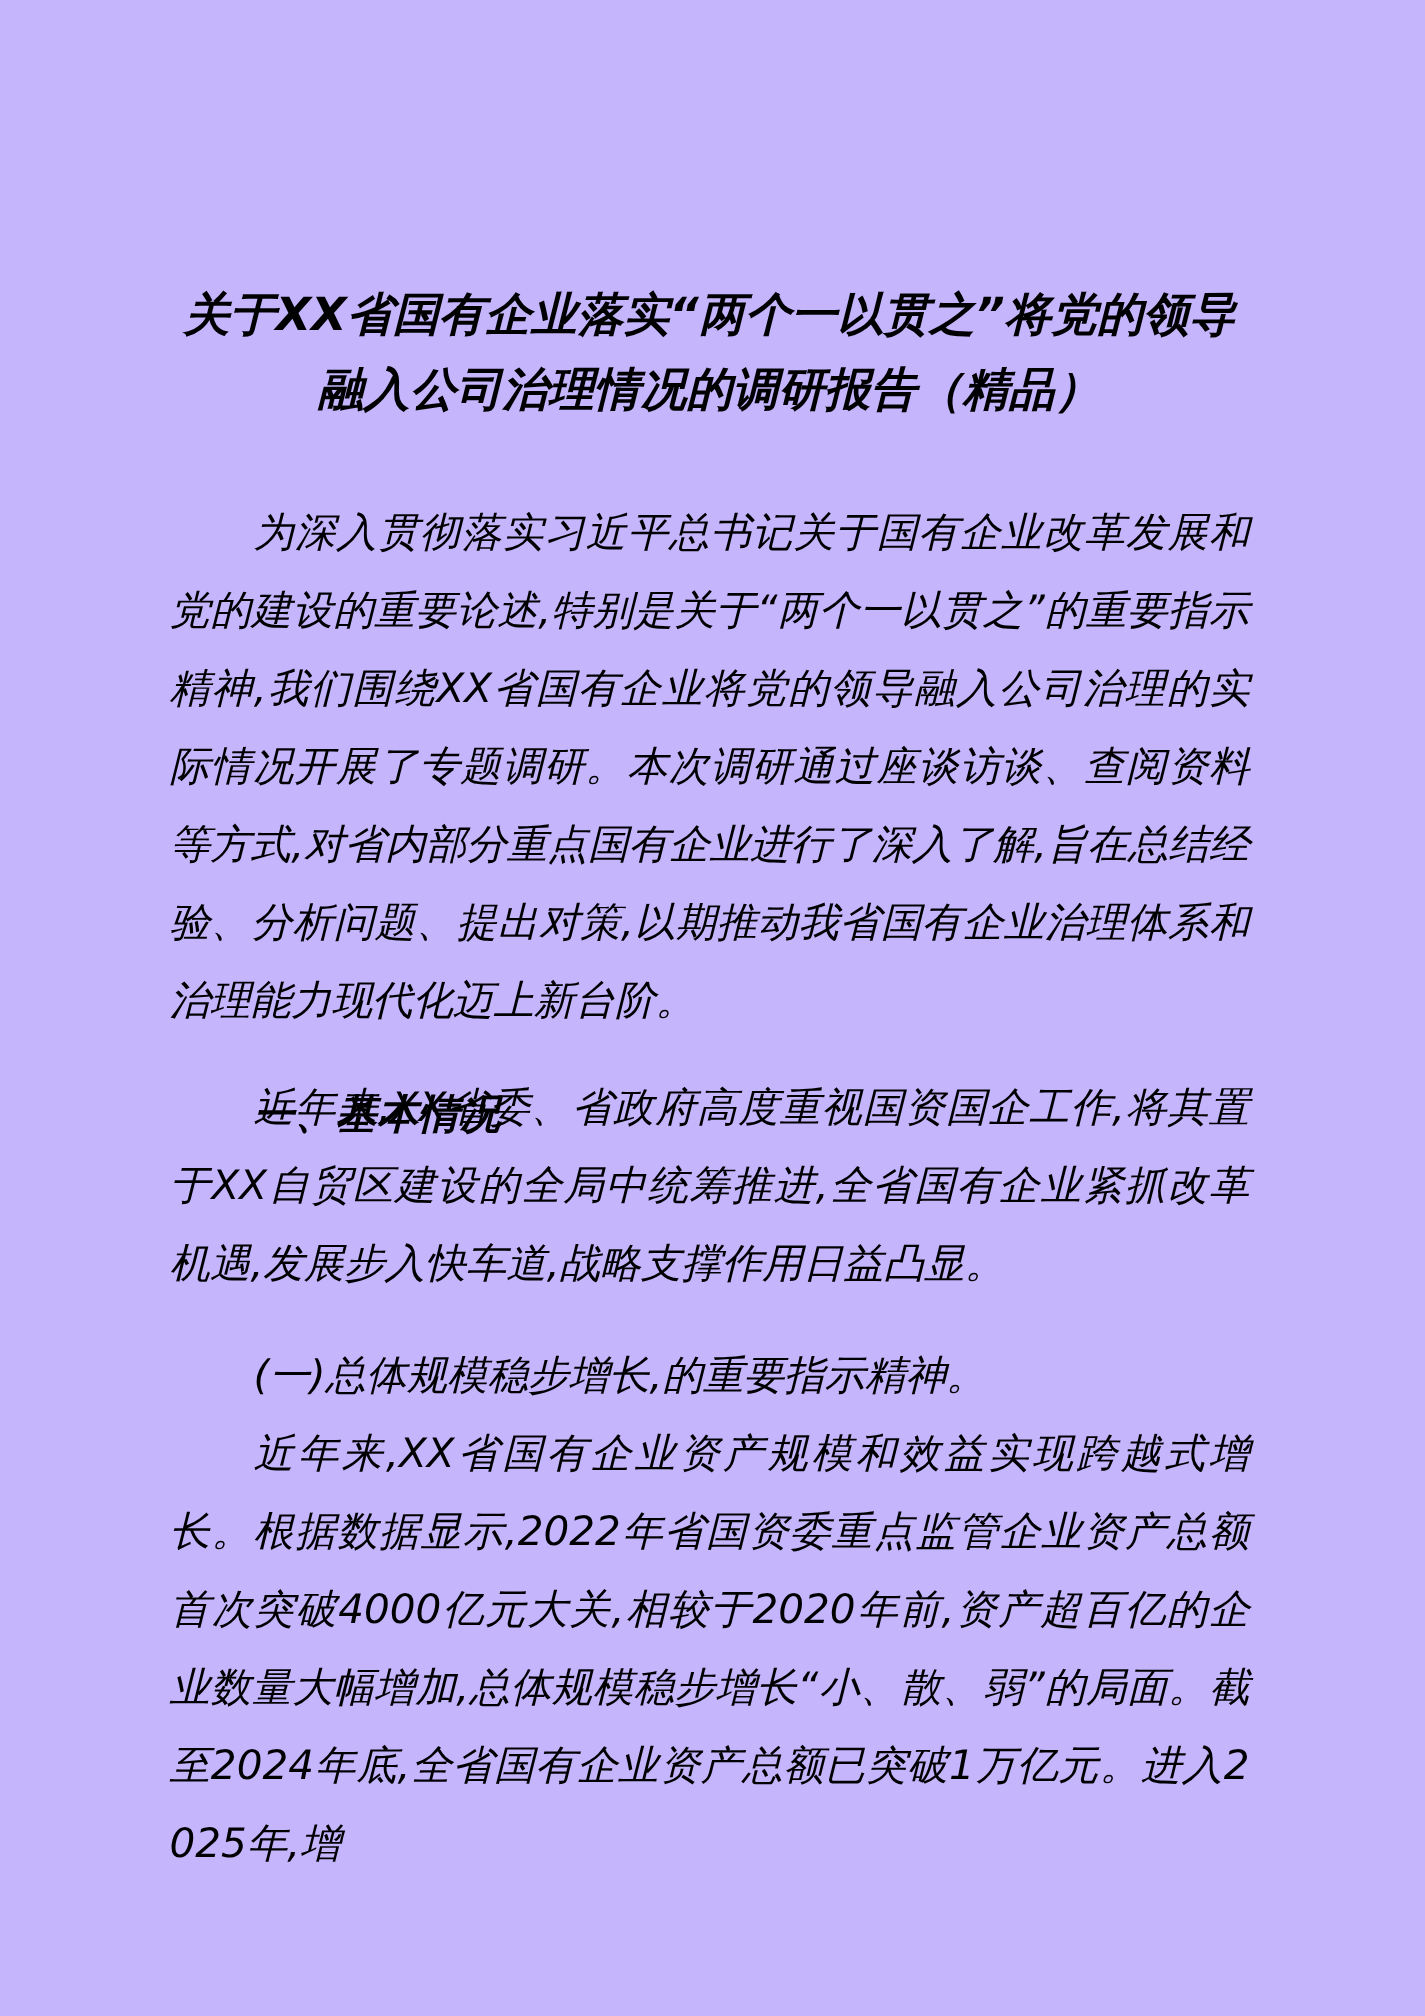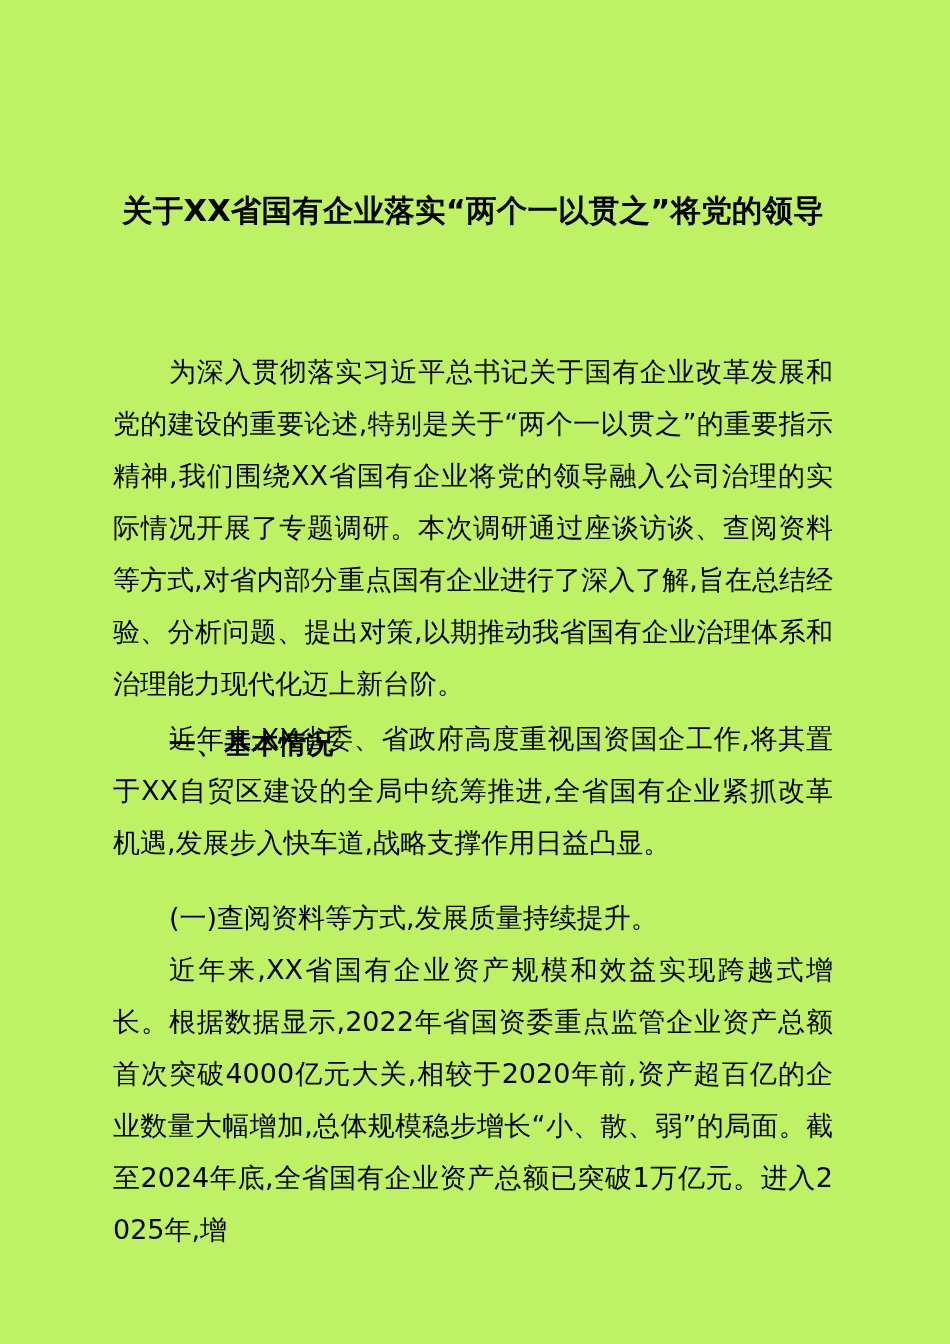--- a/index.html
+++ b/index.html
@@ -17,21 +17,22 @@
     -webkit-font-smoothing: antialiased;
   }
 
   
   .page {
     position: absolute;
     left: 0;
     top: 0;
     width: 950px;
     height: 1344px;
-    background: #bef264;
+    background: #c4b5fd;
+    font-style: italic;
   }
 
   
   .content {
     position: absolute;
     left: 113px;
     top: 0;
     width: 720px;
   }
 
@@ -91,36 +92,37 @@
   }
 </style>
 </head>
 <body>
 
 <div class="page">
   <div class="content">
 
     <h1 class="doc-title">
       <span class="tline">关于XX省国有企业落实“两个一以贯之”将党的领导</span>
+      <span class="tline">融入公司治理情况的调研报告（精品）</span>
     </h1>
 
-    <div class="body-block" style="top:346px;">
+    <div class="body-block" style="top:330px;">
       <p class="para indent">为深入贯彻落实习近平总书记关于国有企业改革发展和党的建设的重要论述,特别是关于“两个一以贯之”的重要指示精神,我们围绕XX省国有企业将党的领导融入公司治理的实际情况开展了专题调研。本次调研通过座谈访谈、查阅资料等方式,对省内部分重点国有企业进行了深入了解,旨在总结经验、分析问题、提出对策,以期推动我省国有企业治理体系和治理能力现代化迈上新台阶。</p>
     </div>
 
     <div class="body-block" style="top:718px;">
       <h2 class="section-head">一、基本情况</h2>
     </div>
 
     <div class="body-block" style="top:713px;">
       <p class="para indent">近年来,XX省委、省政府高度重视国资国企工作,将其置于XX自贸区建设的全局中统筹推进,全省国有企业紧抓改革机遇,发展步入快车道,战略支撑作用日益凸显。</p>
     </div>
 
     <div class="body-block" style="top:892px;">
-      <p class="para indent">(一)查阅资料等方式,发展质量持续提升。</p>
+      <p class="para indent">(一)总体规模稳步增长,的重要指示精神。</p>
     </div>
 
     <div class="body-block" style="top:944px;">
       <p class="para indent">近年来,XX省国有企业资产规模和效益实现跨越式增长。根据数据显示,2022年省国资委重点监管企业资产总额首次突破4000亿元大关,相较于2020年前,资产超百亿的企业数量大幅增加,总体规模稳步增长“小、散、弱”的局面。截至2024年底,全省国有企业资产总额已突破1万亿元。进入2025年,增</p>
     </div>
 
   </div>
 </div>
 
 </body></html>

